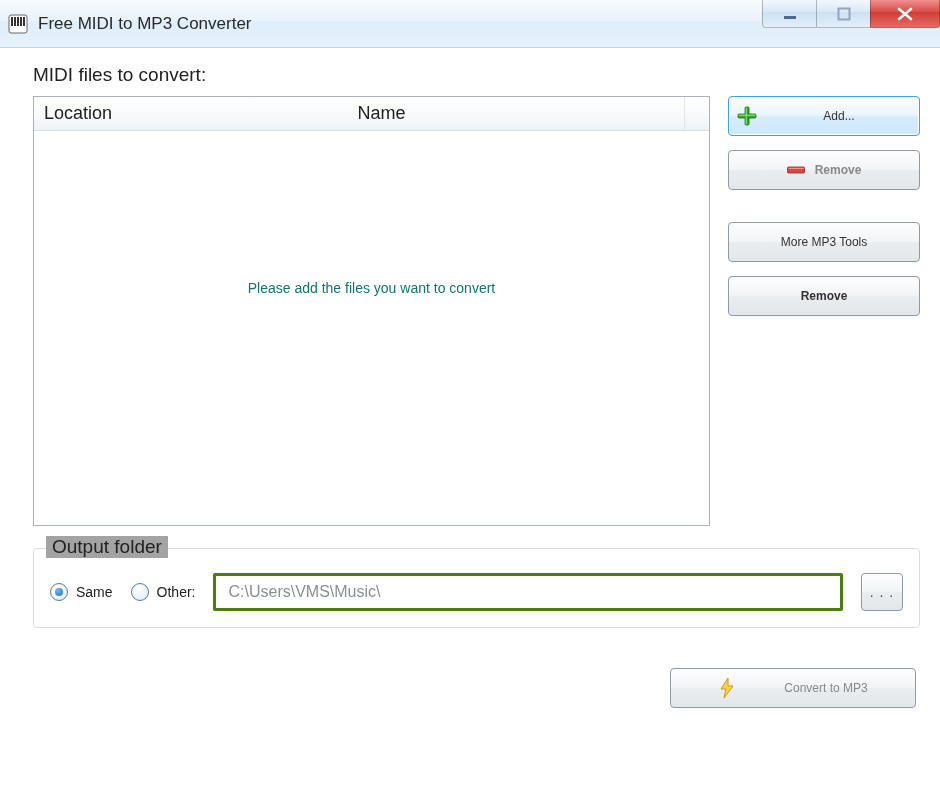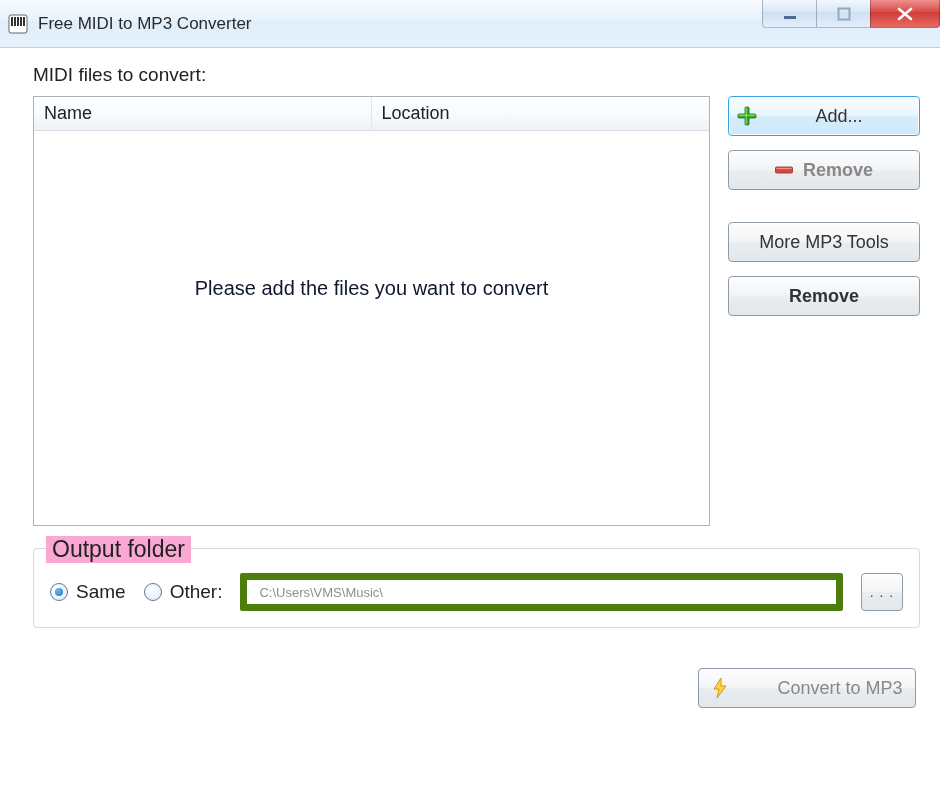--- a/index.html
+++ b/index.html
@@ -107,88 +107,88 @@
   .filelist-col.loc { flex: 1; border-right: none; }
   .filelist-col.spacer { width: 24px; border-right: none; }
   .filelist-body {
     flex: 1;
     display: flex;
     align-items: center;
     justify-content: center;
     position: relative;
   }
   .filelist-placeholder {
-    font-size: 20px;
-    color: #0f172a;
+    font-size: 14px;
+    color: #0f766e;
     margin-top: -80px;
   }
 
   
   .sidebuttons {
     width: 192px;
     display: flex;
     flex-direction: column;
   }
   .btn {
     height: 40px;
     border: 1px solid #8f9aa7;
     border-radius: 4px;
     background: linear-gradient(to bottom, #fdfdfe, #f2f4f6 48%, #e9edf0 52%, #e2e7eb);
-    font-size: 18px;
+    font-size: 12px;
     color: #333;
     display: flex;
     align-items: center;
     justify-content: center;
     gap: 10px;
     cursor: default;
     padding: 0 8px;
   }
   .btn.add {
     border-color: #3aa2e5;
     background: linear-gradient(to bottom, #fbfeff, #e9f5fd 48%, #d6ecfb 52%, #cfe8fa);
     box-shadow: inset 0 0 0 1px rgba(255,255,255,.9);
   }
   .btn.add .lbl { flex: 1; text-align: center; }
   .btn.remove .lbl { color: #888; }
-  .btn.convert { width: 218px; gap: 48px; }
+  .btn.convert { width: 246px; gap: 48px; }
   .btn.convert .lbl { color: #888; }
   .gap-sm { margin-top: 14px; font-weight: bold; }
   .gap-lg { margin-top: 32px; }
 
   .icon-plus { width: 20px; height: 20px; }
   .icon-minus { width: 18px; height: 10px; }
   .icon-bolt { width: 18px; height: 22px; }
 
   
   .groupbox {
     margin-top: 22px;
     border: 1px solid #d6dbe0;
     border-radius: 4px;
     position: relative;
     padding: 24px 16px 16px 16px;
   }
   .groupbox-title {
     position: absolute;
     top: -13px;
     left: 12px;
-    background: #f9a8d4;
+    background: #a3a3a3;
     padding: 0 6px;
-    font-size: 23px;
+    font-size: 19px;
     color: #222;
   }
   .output-row {
     display: flex;
     align-items: center;
     gap: 18px;
   }
   .radio {
     display: flex;
     align-items: center;
     gap: 8px;
-    font-size: 19px;
+    font-size: 14px;
     color: #222;
   }
   .radio-circle {
     width: 18px;
     height: 18px;
     border-radius: 50%;
     border: 1px solid #5c7a9e;
     background: radial-gradient(circle at 35% 30%, #fff, #e0eaf4);
     display: flex;
     align-items: center;
@@ -196,24 +196,24 @@
   }
   .radio-dot {
     width: 8px;
     height: 8px;
     border-radius: 50%;
     background: radial-gradient(circle at 35% 30%, #6fb9f0, #1b73c7);
   }
   .path-input {
     flex: 1;
     height: 38px;
-    border: 7px solid #4d7c0f;
+    border: 3px solid #4d7c0f;
     border-radius: 2px;
     padding: 0 12px;
-    font-size: 13px;
+    font-size: 16px;
     color: #8a8f95;
     background: #fff;
     display: flex;
     align-items: center;
   }
   .browse-btn {
     width: 42px;
     height: 38px;
     border: 1px solid #8f9aa7;
     border-radius: 4px;
@@ -269,22 +269,22 @@
 </div>
 
 <div class="client">
 
   <div class="section-label">MIDI files to convert:</div>
 
   <div class="main-row">
 
     <div class="filelist">
       <div class="filelist-header">
+        <div class="filelist-col loc">Location</div>
         <div class="filelist-col name">Name</div>
-        <div class="filelist-col loc">Location</div>
         <div class="filelist-col spacer"></div>
       </div>
       <div class="filelist-body">
         <div class="filelist-placeholder">Please add the files you want to convert</div>
       </div>
     </div>
 
     <div class="sidebuttons">
       <div class="btn add">
         <svg class="icon-plus" viewBox="0 0 20 20">

